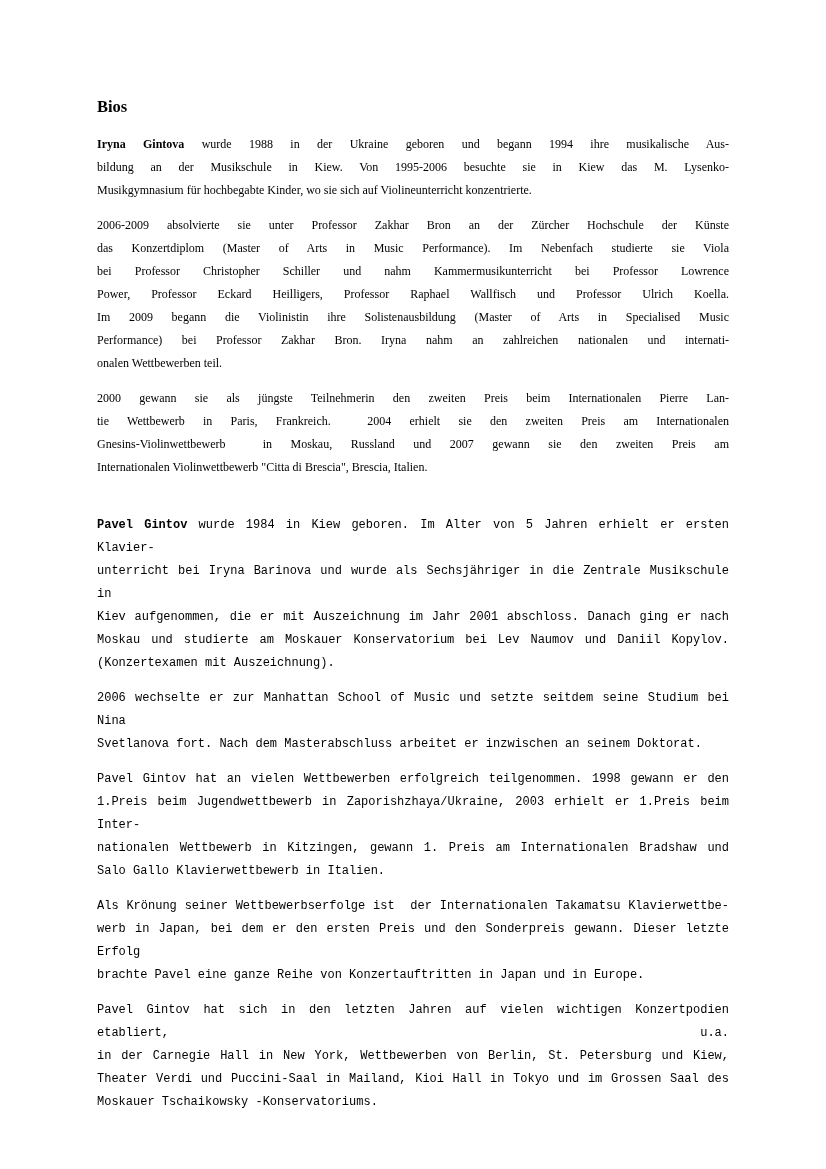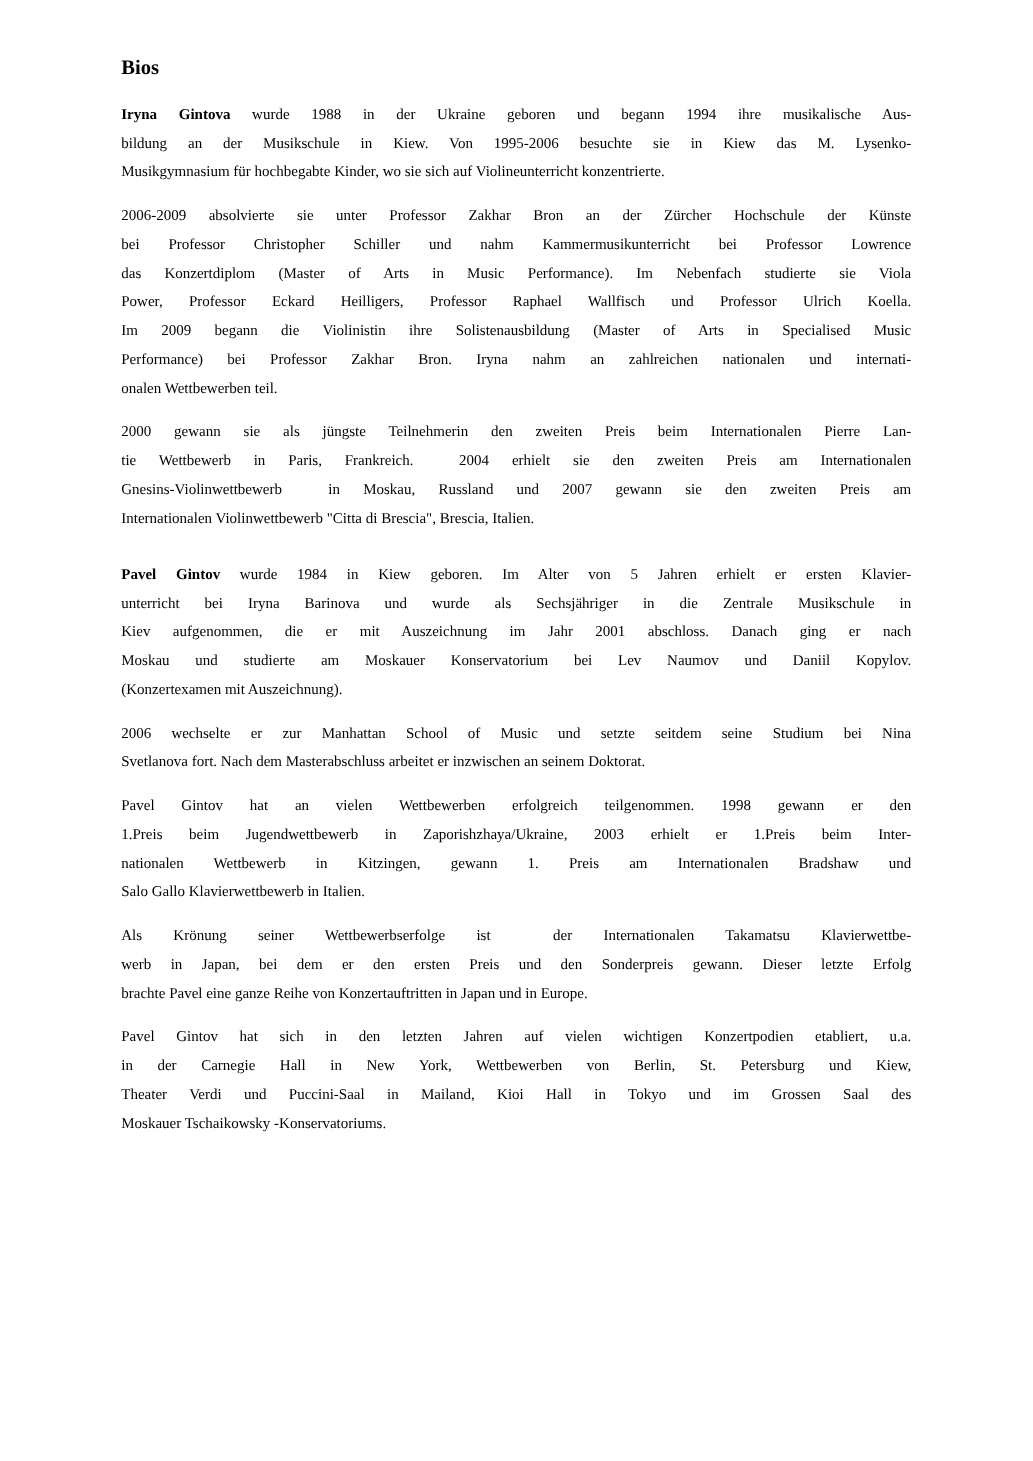--- a/index.html
+++ b/index.html
@@ -12,31 +12,31 @@
     width: 826px;
     height: 1169px;
     background: #ffffff;
     color: #000000;
     font-family: "Liberation Serif", "DejaVu Serif", serif;
     overflow: hidden;
     box-sizing: border-box;
   }
   .content {
     box-sizing: content-box;
-    padding: 42px 97px 0 97px;
+    padding: 95px 97px 0 97px;
     width: 632px;
   }
   .doc-heading {
     font-weight: bold;
     font-size: 16.5px;
     line-height: 23px;
     margin: 0 0 15px 0;
   }
   .section { }
-  .section + .section { margin-top: 22px; }
+  .section + .section { margin-top: 35px; font-family: Liberation Mono, monospace; }
   .para {
     margin: 0 0 12px 0;
     font-size: 12px;
     line-height: 23px;
   }
   .line {
     white-space: pre-wrap;
     text-align: justify;
     text-align-last: justify;
   }
@@ -54,22 +54,22 @@
     <div class="doc-heading">Bios</div>
     <div>
         <section class="section">
           <div class="para">
             <div class="line"><span class="lead-bold">Iryna Gintova</span> wurde 1988 in der Ukraine geboren und begann 1994 ihre musikalische Aus-</div>
             <div class="line">bildung an der Musikschule in Kiew. Von 1995-2006 besuchte sie in Kiew das M. Lysenko-</div>
             <div class="line last">Musikgymnasium für hochbegabte Kinder, wo sie sich auf Violineunterricht konzentrierte.</div>
           </div>
           <div class="para">
             <div class="line">2006-2009 absolvierte sie unter Professor Zakhar Bron an der Zürcher Hochschule der Künste</div>
+            <div class="line">das Konzertdiplom (Master of Arts in Music Performance). Im Nebenfach studierte sie Viola</div>
             <div class="line">bei Professor Christopher Schiller und nahm Kammermusikunterricht bei Professor Lowrence</div>
-            <div class="line">das Konzertdiplom (Master of Arts in Music Performance). Im Nebenfach studierte sie Viola</div>
             <div class="line">Power, Professor Eckard Heilligers, Professor Raphael Wallfisch und Professor Ulrich Koella.</div>
             <div class="line">Im 2009 begann die Violinistin ihre Solistenausbildung (Master of Arts in Specialised Music</div>
             <div class="line">Performance) bei Professor Zakhar Bron. Iryna nahm an zahlreichen nationalen und internati-</div>
             <div class="line last">onalen Wettbewerben teil.</div>
           </div>
           <div class="para">
             <div class="line">2000 gewann sie als jüngste Teilnehmerin den zweiten Preis beim Internationalen Pierre Lan-</div>
             <div class="line">tie Wettbewerb in Paris, Frankreich.  2004 erhielt sie den zweiten Preis am Internationalen</div>
             <div class="line">Gnesins-Violinwettbewerb  in Moskau, Russland und 2007 gewann sie den zweiten Preis am</div>
             <div class="line last">Internationalen Violinwettbewerb "Citta di Brescia", Brescia, Italien.</div>

